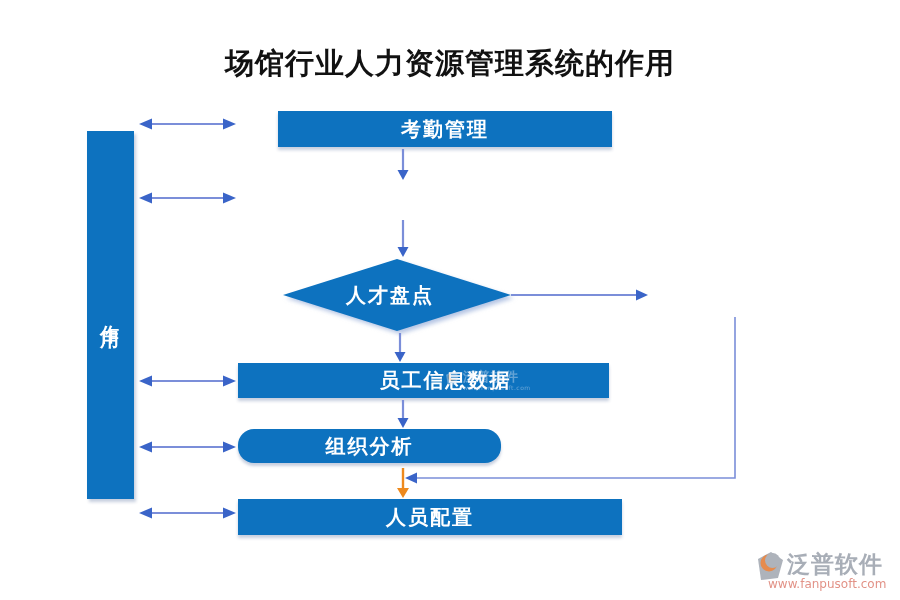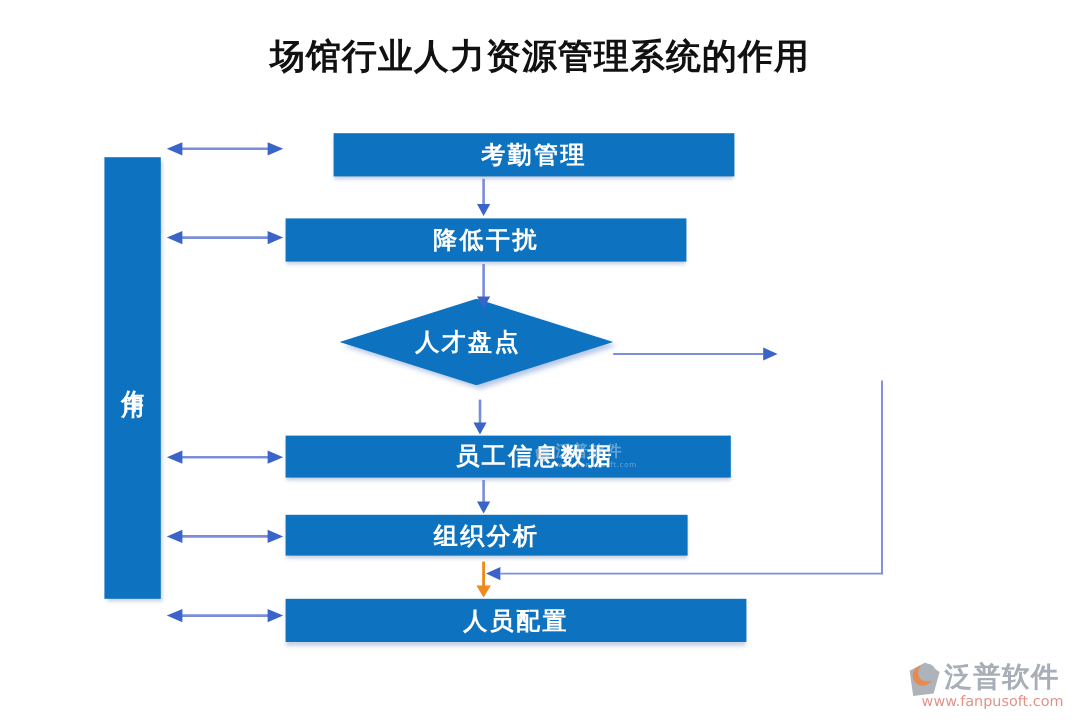--- a/index.html
+++ b/index.html
@@ -2,21 +2,21 @@
 <html style="--box-blue: #0d72bf; --arrow-line-blue: #7b8ed9; --arrowhead-blue: #3a64c8; --orange: #ee8a1e; --title-black: #111111; --logo-gray: #9aa0ab; --logo-url-red: #dd7f72;"><head>
 <meta charset="utf-8">
 <style>
   html,body { margin:0; padding:0; background:#ffffff; }
   .stage {
     position:relative; width:900px; height:600px; margin:0 auto;
     background:#ffffff; overflow:hidden;
     font-family:"DejaVu Serif","Liberation Serif",serif;
   }
   .page-title {
-    position:absolute; top:28px; left:0; right:0;
+    position:absolute; top:44px; left:0; right:0;
     text-align:center; font-size:29px; font-weight:700;
     letter-spacing:1px; color:var(--title-black,#111);
   }
   .role-bar {
     position:absolute; left:87px; top:131px; width:47px; height:368px;
     background:var(--box-blue,#0d72bf);
     display:flex; align-items:center; justify-content:center;
     box-shadow:2px 3px 3px rgba(70,95,150,0.30);
   }
   .role-bar-label {
@@ -25,28 +25,28 @@
   }
   .box {
     position:absolute; background:var(--box-blue,#0d72bf);
     display:flex; align-items:center; justify-content:center;
     color:#ffffff; font-size:20px; font-weight:600; letter-spacing:2px;
     box-shadow:0 3px 3px rgba(70,95,150,0.30);
   }
   .box-attendance   { left:238px; top:111px; width:334px; height:36px;margin-left:40px; }
   .box-interference { left:238px; top:182px; width:334px; height:36px; }
   .box-employee     { left:238px; top:363px; width:327px; height:35px;padding-left:44px; }
-  .box-analysis     { left:238px; top:429px; width:335px; height:34px; }
+  .box-analysis     { left:238px; top:429px; width:263px; height:34px;border-radius:16px; }
   .box-staffing     { left:238px; top:499px; width:384px; height:36px; }
   .box-orgstructure {
     left:650px; top:282px; width:176px; height:32px; font-size:19px;
     box-shadow:-4px 4px 3px rgba(35,60,130,0.45);
   }
   .diamond-wrap {
-    position:absolute; left:283px; top:249px; width:228px; height:72px;
+    position:absolute; left:283px; top:259px; width:228px; height:72px;
     filter:drop-shadow(3px 3px 2px rgba(120,150,205,0.55));
   }
   .diamond {
     width:100%; height:100%;
     clip-path:polygon(50% 0, 100% 50%, 50% 100%, 0 50%);
     background:var(--box-blue,#0d72bf);
     display:flex; align-items:center; justify-content:center;
     color:#ffffff; font-size:20px; font-weight:600; letter-spacing:2px;
     padding-right:14px; box-sizing:border-box;
   }
@@ -78,21 +78,20 @@
 
 <div class="stage">
 
   <div class="page-title">场馆行业人力资源管理系统的作用</div>
 
   <div class="role-bar">
     <span class="role-bar-label">作用</span>
   </div>
 
   <div class="box box-attendance">考勤管理</div>
-  <div class="box box-interference">降低干扰</div>
   <div class="diamond-wrap">
     <div class="diamond">人才盘点</div>
   </div>
   <div class="box box-employee">员工信息数据</div>
   <div class="box box-analysis">组织分析</div>
   <div class="box box-staffing">人员配置</div>
 
   <div class="wm">
     <svg width="16" height="16" viewBox="0 0 30 30">
       <path d="M4,9 L16,3 L27,10 L23,27 L7,28 Z" fill="#dfe7f3"></path>

